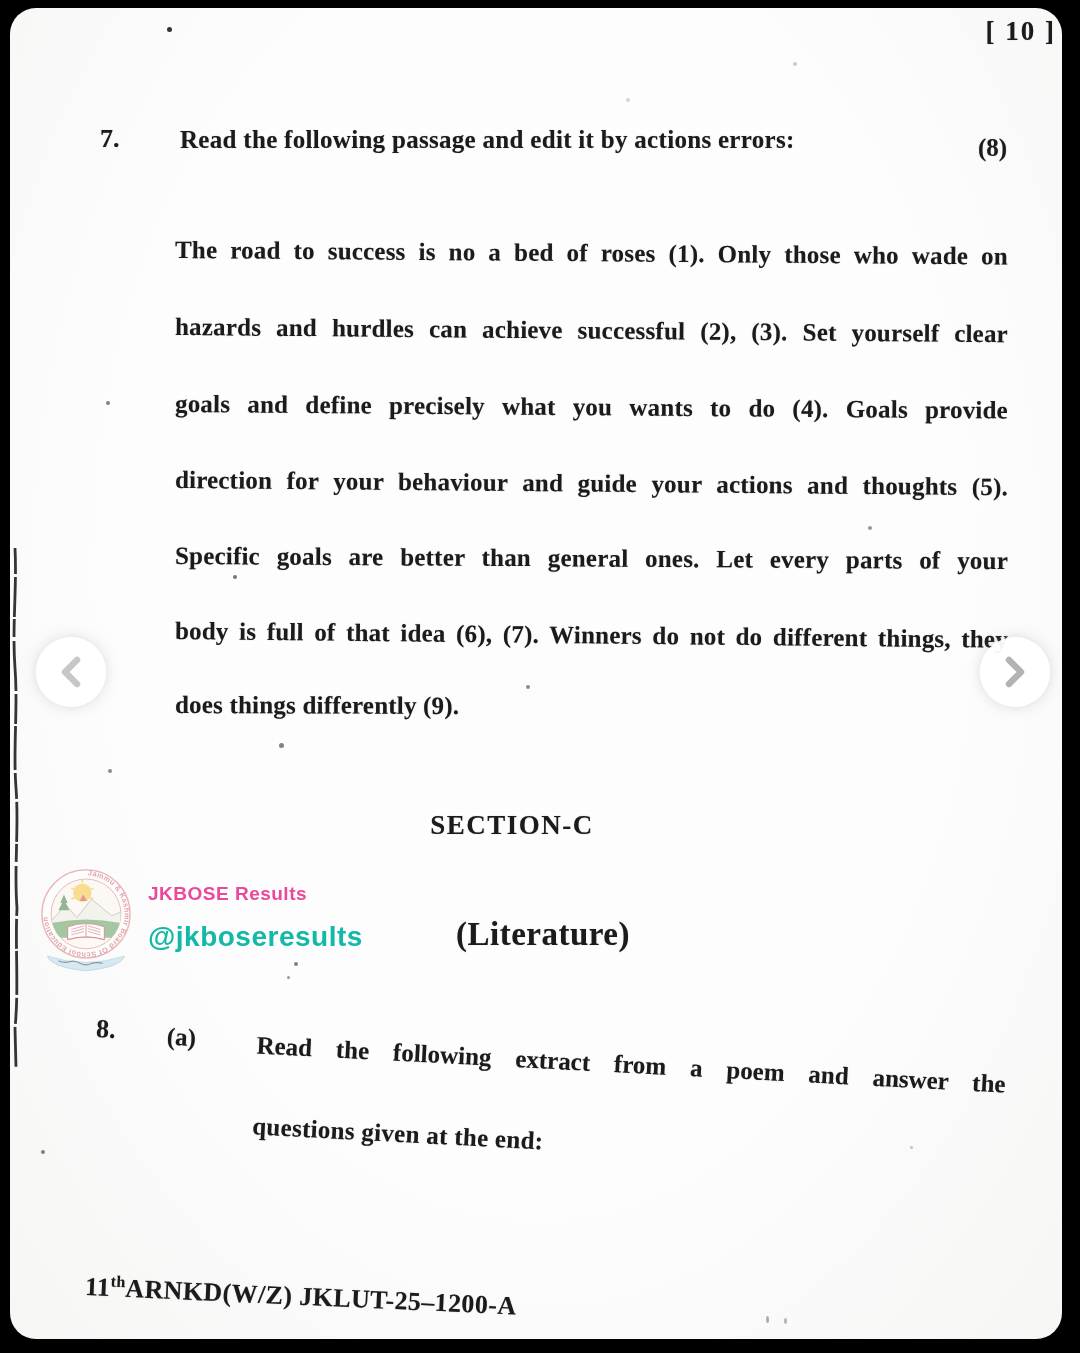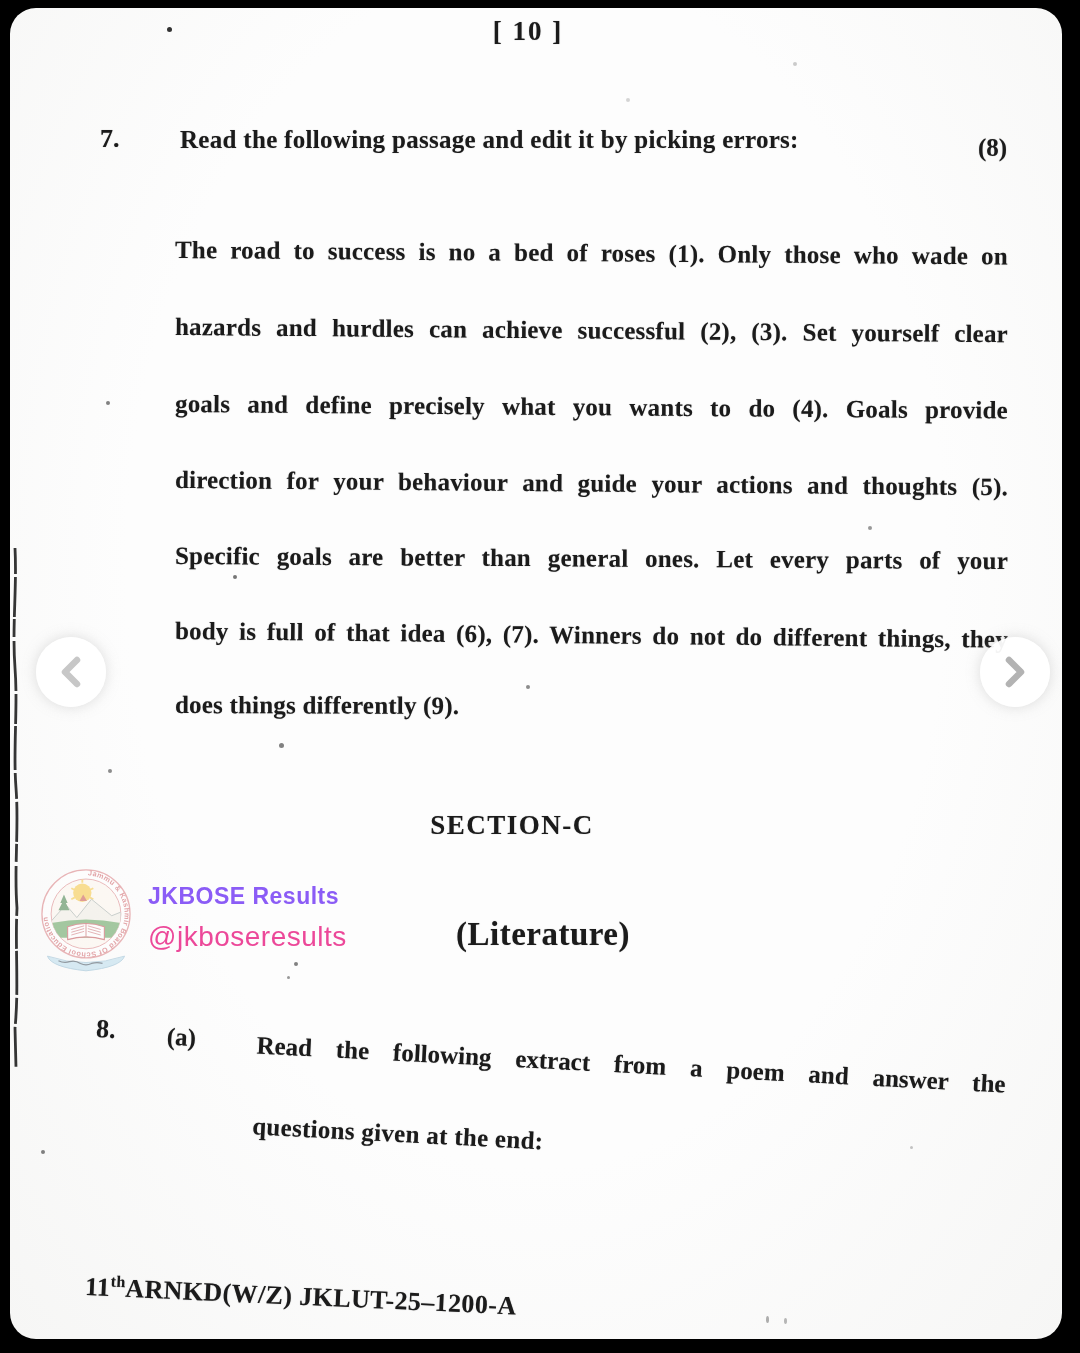--- a/index.html
+++ b/index.html
@@ -1,21 +1,21 @@
 <!DOCTYPE html>
 <html><head>
 <meta charset="utf-8">
 <style>
   html,body{margin:0;padding:0;background:#000;}
   .frame{position:relative;width:1080px;height:1353px;background:#000;overflow:hidden;
          font-family:"Liberation Serif","DejaVu Serif",serif;}
   .card{position:absolute;left:10px;top:8px;width:1052px;height:1331px;border-radius:26px;
         background:radial-gradient(ellipse at 50% 42%, #fdfdfd 55%, #f6f6f5 100%);}
   .ink{position:absolute;color:#1b1b1b;font-weight:bold;text-shadow:0 0 1px rgba(27,27,27,.38);}
-  .pageno{left:0;top:16px;width:1056px;text-align:center;font-size:27px;letter-spacing:2px;}
+  .pageno{left:0;top:16px;width:1056px;text-align:right;font-size:27px;letter-spacing:2px;}
   .q7num{left:100px;top:124px;font-size:26px;}
   .q7prompt{left:180px;top:126px;font-size:25px;letter-spacing:.3px;}
   .q7marks{left:978px;top:134px;font-size:25px;}
   .pline{left:175px;width:833px;font-size:25px;letter-spacing:.2px;
          text-align:justify;text-align-last:justify;transform-origin:left center;}
   .pline.last{width:auto;text-align:left;text-align-last:left;}
   .sectionc{left:0;top:810px;width:1024px;text-align:center;font-size:27px;letter-spacing:1.5px;}
   .literature{left:0;top:916px;width:1086px;text-align:center;font-size:33px;letter-spacing:.5px;}
   .q8block{position:absolute;left:97px;top:1014px;width:930px;height:180px;
            transform:rotate(3deg);transform-origin:0 0;}
@@ -26,41 +26,41 @@
   .footer{position:absolute;left:85px;top:1272px;transform:rotate(2.6deg);transform-origin:0 50%;
           color:#1b1b1b;font-weight:bold;font-size:26px;letter-spacing:.4px;
           text-shadow:0 0 1px rgba(27,27,27,.38);}
   .footer sup{font-size:16px;line-height:0;}
   .navbtn{position:absolute;width:70px;height:70px;border-radius:50%;border:none;padding:0;
           background:rgba(255,255,255,.95);box-shadow:0 0 14px rgba(160,160,160,.35);
           display:flex;align-items:center;justify-content:center;cursor:pointer;}
   .navbtn.prev{left:36px;top:637px;}
   .navbtn.next{left:980px;top:637px;}
   .wm-name{left:148px;top:883px;font-family:"Liberation Sans","DejaVu Sans",sans-serif;
-           font-size:23px;font-weight:bold;color:#8b5cf6;text-shadow:none;letter-spacing:.5px;}
+           font-size:19px;font-weight:bold;color:#ec4899;text-shadow:none;letter-spacing:.5px;}
   .wm-handle{left:148px;top:921px;font-family:"Liberation Sans","DejaVu Sans",sans-serif;
-           font-size:28px;font-weight:normal;color:#ec4899;text-shadow:none;letter-spacing:.5px;}
+           font-size:28px;font-weight:bold;color:#14b8a6;text-shadow:none;letter-spacing:.5px;}
   .logo{position:absolute;left:40px;top:868px;opacity:.55;}
   .speck{position:absolute;background:#1c1c1c;border-radius:50%;}
   .tear{position:absolute;left:6px;top:548px;}
 </style>
 </head>
 <body>
 
 <div class="frame">
   <div class="card"></div>
 
   <svg class="tear" width="20" height="520">
     <path d="M9,0 C11,40 6,80 9,120 C12,160 7,200 10,240 C13,280 8,320 11,360 C9,400 13,440 9,480 L10,520" fill="none" stroke="#121212" stroke-width="2.8" opacity=".85" stroke-dasharray="26 3 40 2 18 4 50 3 30 2 44 3"></path>
   </svg>
 
   <div class="ink pageno">[ 10 ]</div>
 
   <div class="ink q7num">7.</div>
-  <div class="ink q7prompt">Read the following passage and edit it by picking errors:</div>
+  <div class="ink q7prompt">Read the following passage and edit it by actions errors:</div>
   <div class="ink q7marks">(8)</div>
 
   <div class="ink pline" style="top:236px;transform:rotate(.45deg);">The road to success is no a bed of roses (1). Only those who wade on</div>
   <div class="ink pline" style="top:313px;transform:rotate(.5deg);">hazards and hurdles can achieve successful (2), (3). Set yourself clear</div>
   <div class="ink pline" style="top:390px;transform:rotate(.45deg);">goals and define precisely what you wants to do (4). Goals provide</div>
   <div class="ink pline" style="top:466px;transform:rotate(.5deg);">direction for your behaviour and guide your actions and thoughts (5).</div>
   <div class="ink pline" style="top:542px;transform:rotate(.35deg);">Specific goals are better than general ones. Let every parts of your</div>
   <div class="ink pline" style="top:617px;transform:rotate(.6deg);">body is full of that idea (6), (7). Winners do not do different things, they</div>
   <div class="ink pline last" style="top:691px;transform:rotate(.2deg);">does things differently (9).</div>
 

